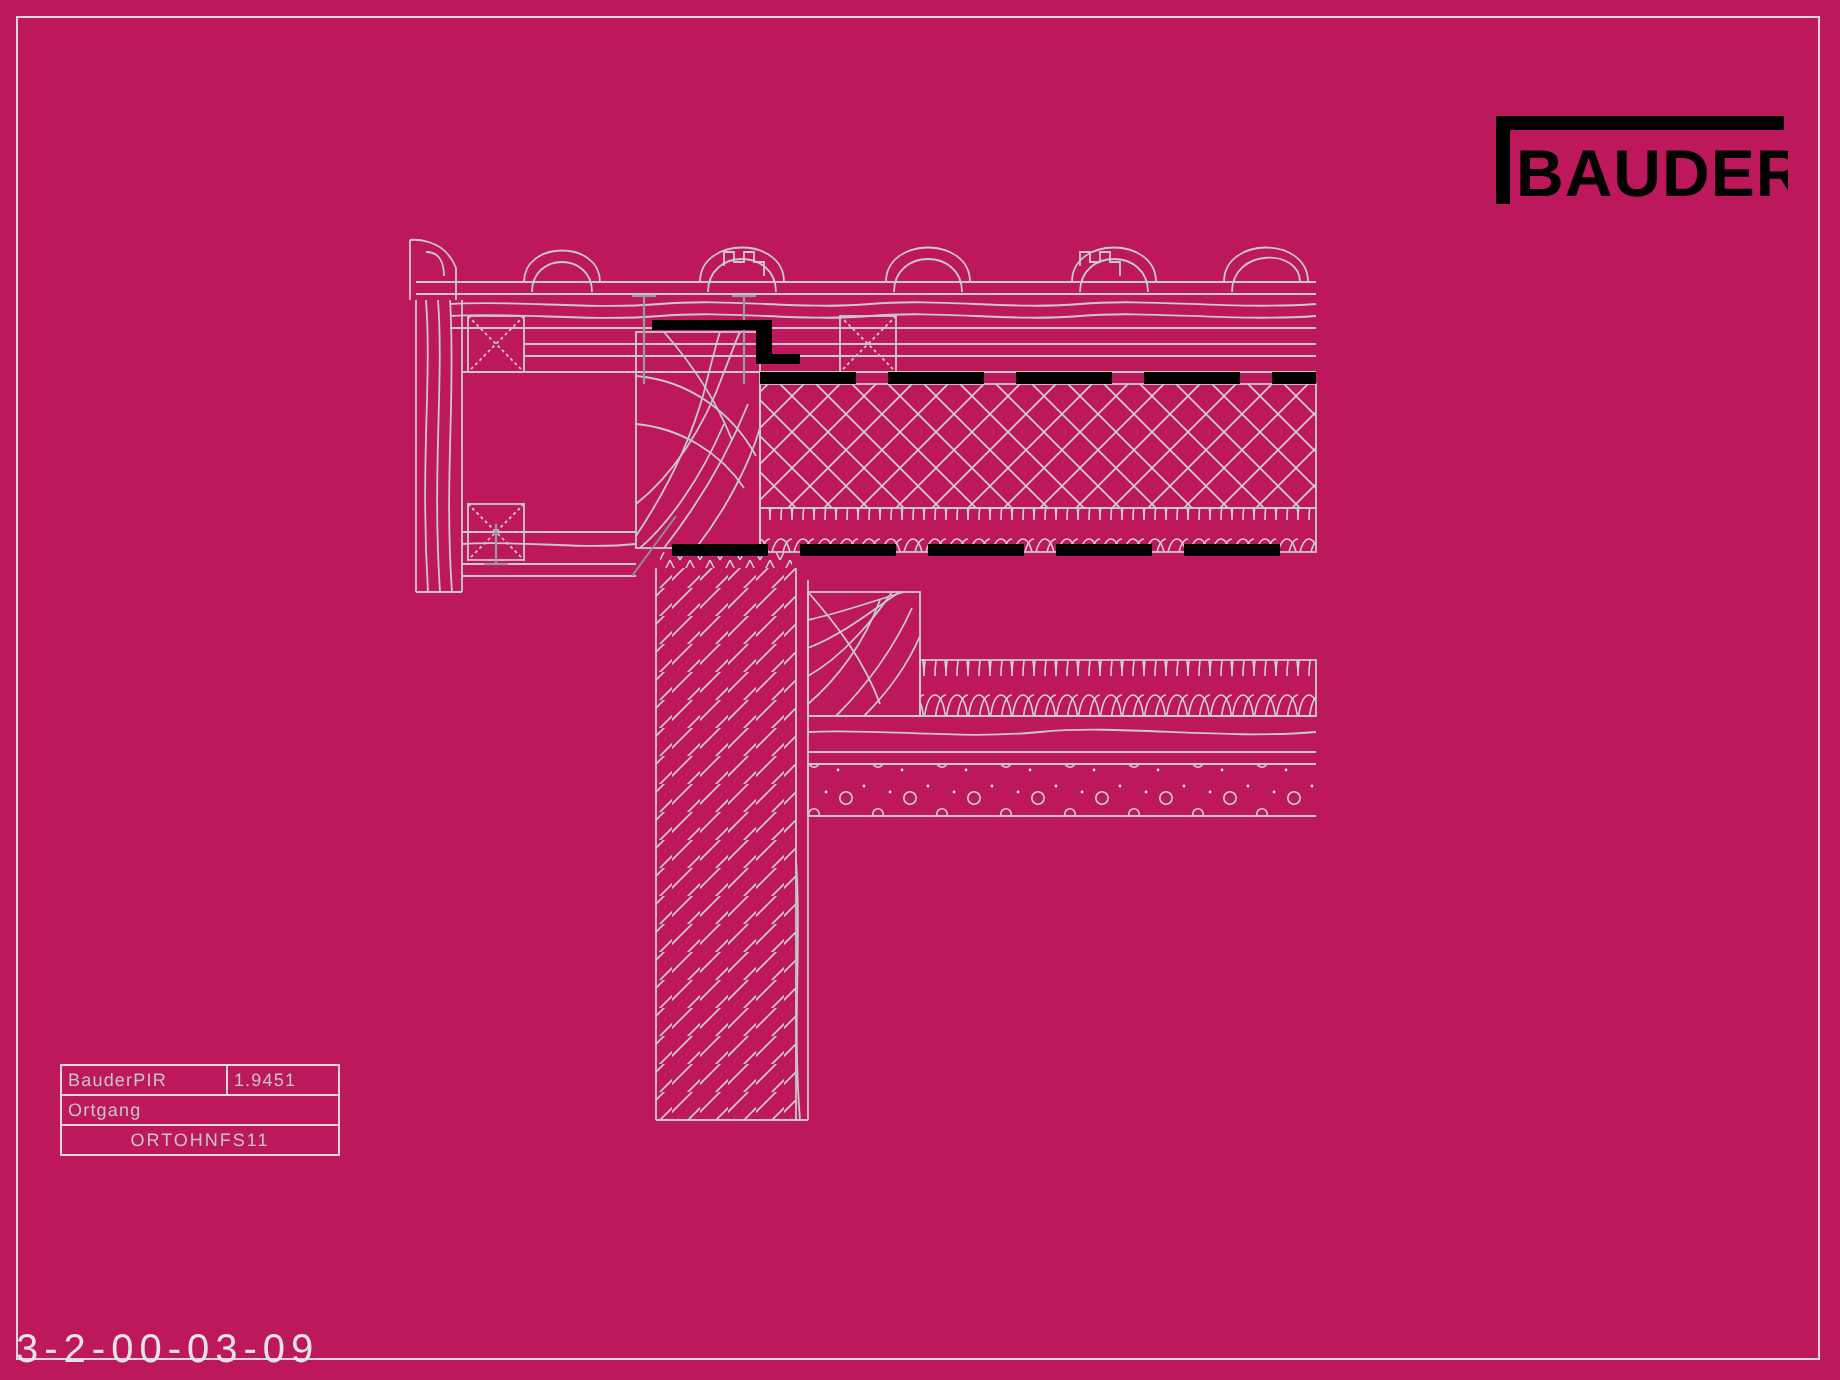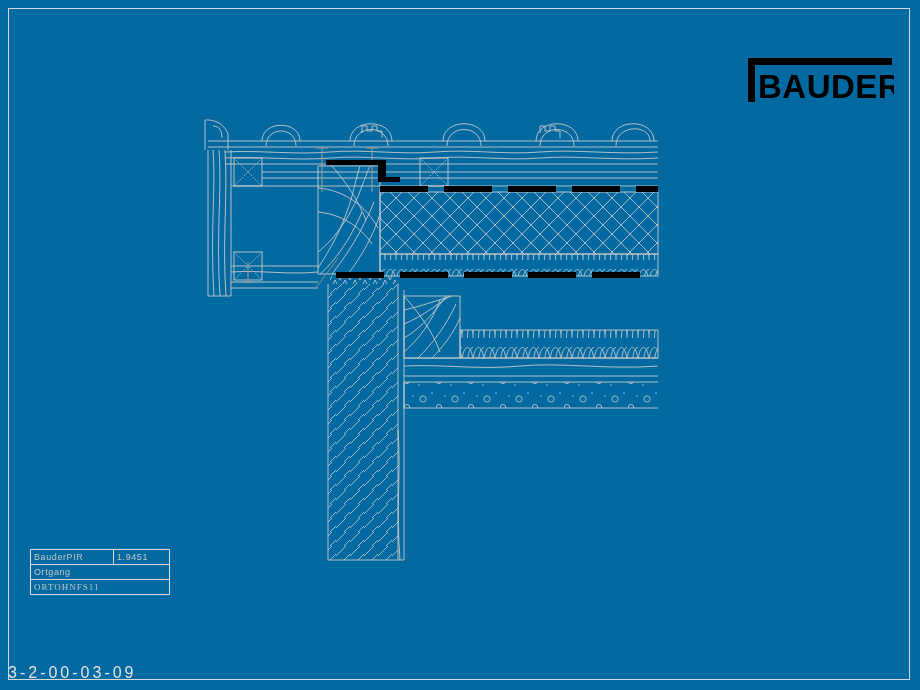--- a/index.html
+++ b/index.html
@@ -1,30 +1,30 @@
 <!DOCTYPE html>
 <html><head>
 <meta charset="utf-8">
 <style>
   html,body{margin:0;padding:0;}
   body{width:920px;height:690px;background:#ffffff;
        font-family:"Liberation Sans", sans-serif;overflow:hidden;position:relative;}
-  .page{position:absolute;inset:0;background:#0369a1;}
+  .page{position:absolute;inset:0;background:#be185d;}
   .frame{position:absolute;left:8px;top:8px;width:902px;height:672px;
          border:1px solid #d7d7d7;box-sizing:border-box;}
   .logo{position:absolute;right:26px;top:56px;width:148px;height:50px;}
   .logo svg{display:block;}
   .drawing{position:absolute;left:0;top:0;width:920px;height:690px;}
-  .titleblock{position:absolute;left:30px;top:549px;width:128px;height:42px;}
+  .titleblock{position:absolute;left:30px;top:532px;width:128px;height:42px;}
   .tb-tbl{border-collapse:collapse;width:140px;font-size:9px;color:#c6c6c6;
           font-family:"Liberation Sans", sans-serif;letter-spacing:.6px;}
   .tb-tbl td{border:1px solid #d9d9d9;padding:1px 3px;height:12px;line-height:12px;
              white-space:nowrap;}
-  .tb-code{text-align:left;letter-spacing:1px;font-family:Liberation Serif, serif;}
-  .drawnum{position:absolute;left:8px;top:664px;font-size:16px;color:#e4e4e4;
+  .tb-code{text-align:center;letter-spacing:1px;}
+  .drawnum{position:absolute;left:8px;top:664px;font-size:20px;color:#e4e4e4;
            letter-spacing:3px;font-family:"Liberation Sans", sans-serif;}
 </style>
 </head>
 <body>
 
 <div class="page">
 
   <div class="frame"></div>
 
   <div class="logo">

